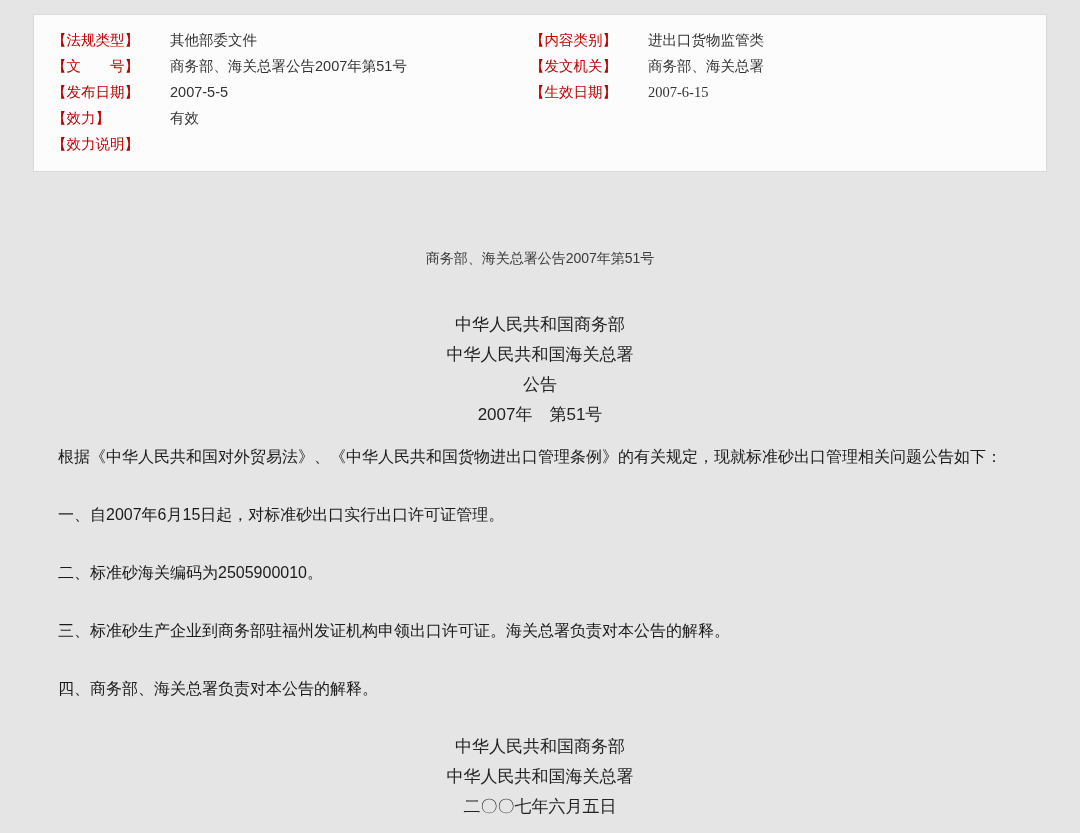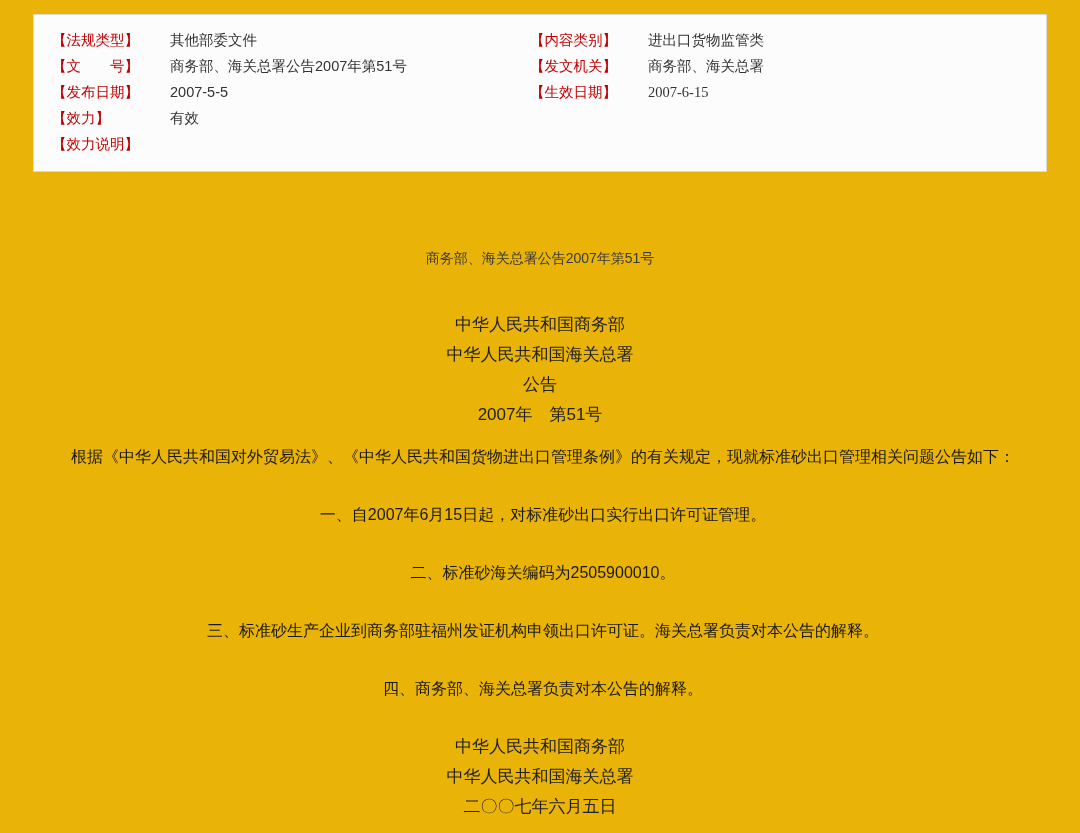--- a/index.html
+++ b/index.html
@@ -11,21 +11,21 @@
     width: 1080px;
     height: 833px;
     font-family: "Liberation Sans", "DejaVu Sans", sans-serif;
     color: #1a1a1a;
     overflow: hidden;
   }
   .page {
     width: 1080px;
     height: 833px;
     position: relative;
-    background: #eab308;
+    background: #e5e5e5;
     box-sizing: border-box;
   }
 
   
   .meta-box {
     position: absolute;
     left: 33px;
     top: 14px;
     width: 1014px;
     border: 1px solid #d9d9d9;
@@ -94,21 +94,20 @@
     line-height: 30px;
     color: #222;
   }
 
   
   .body-text {
     position: absolute;
     left: 58px;
     top: 444px;
     width: 970px;
-    text-align: center;
   }
   .body-text p {
     margin: 0 0 32px 0;
     font-size: 16px;
     line-height: 26px;
     color: #1a1a1a;
   }
 
   
   .signature {

